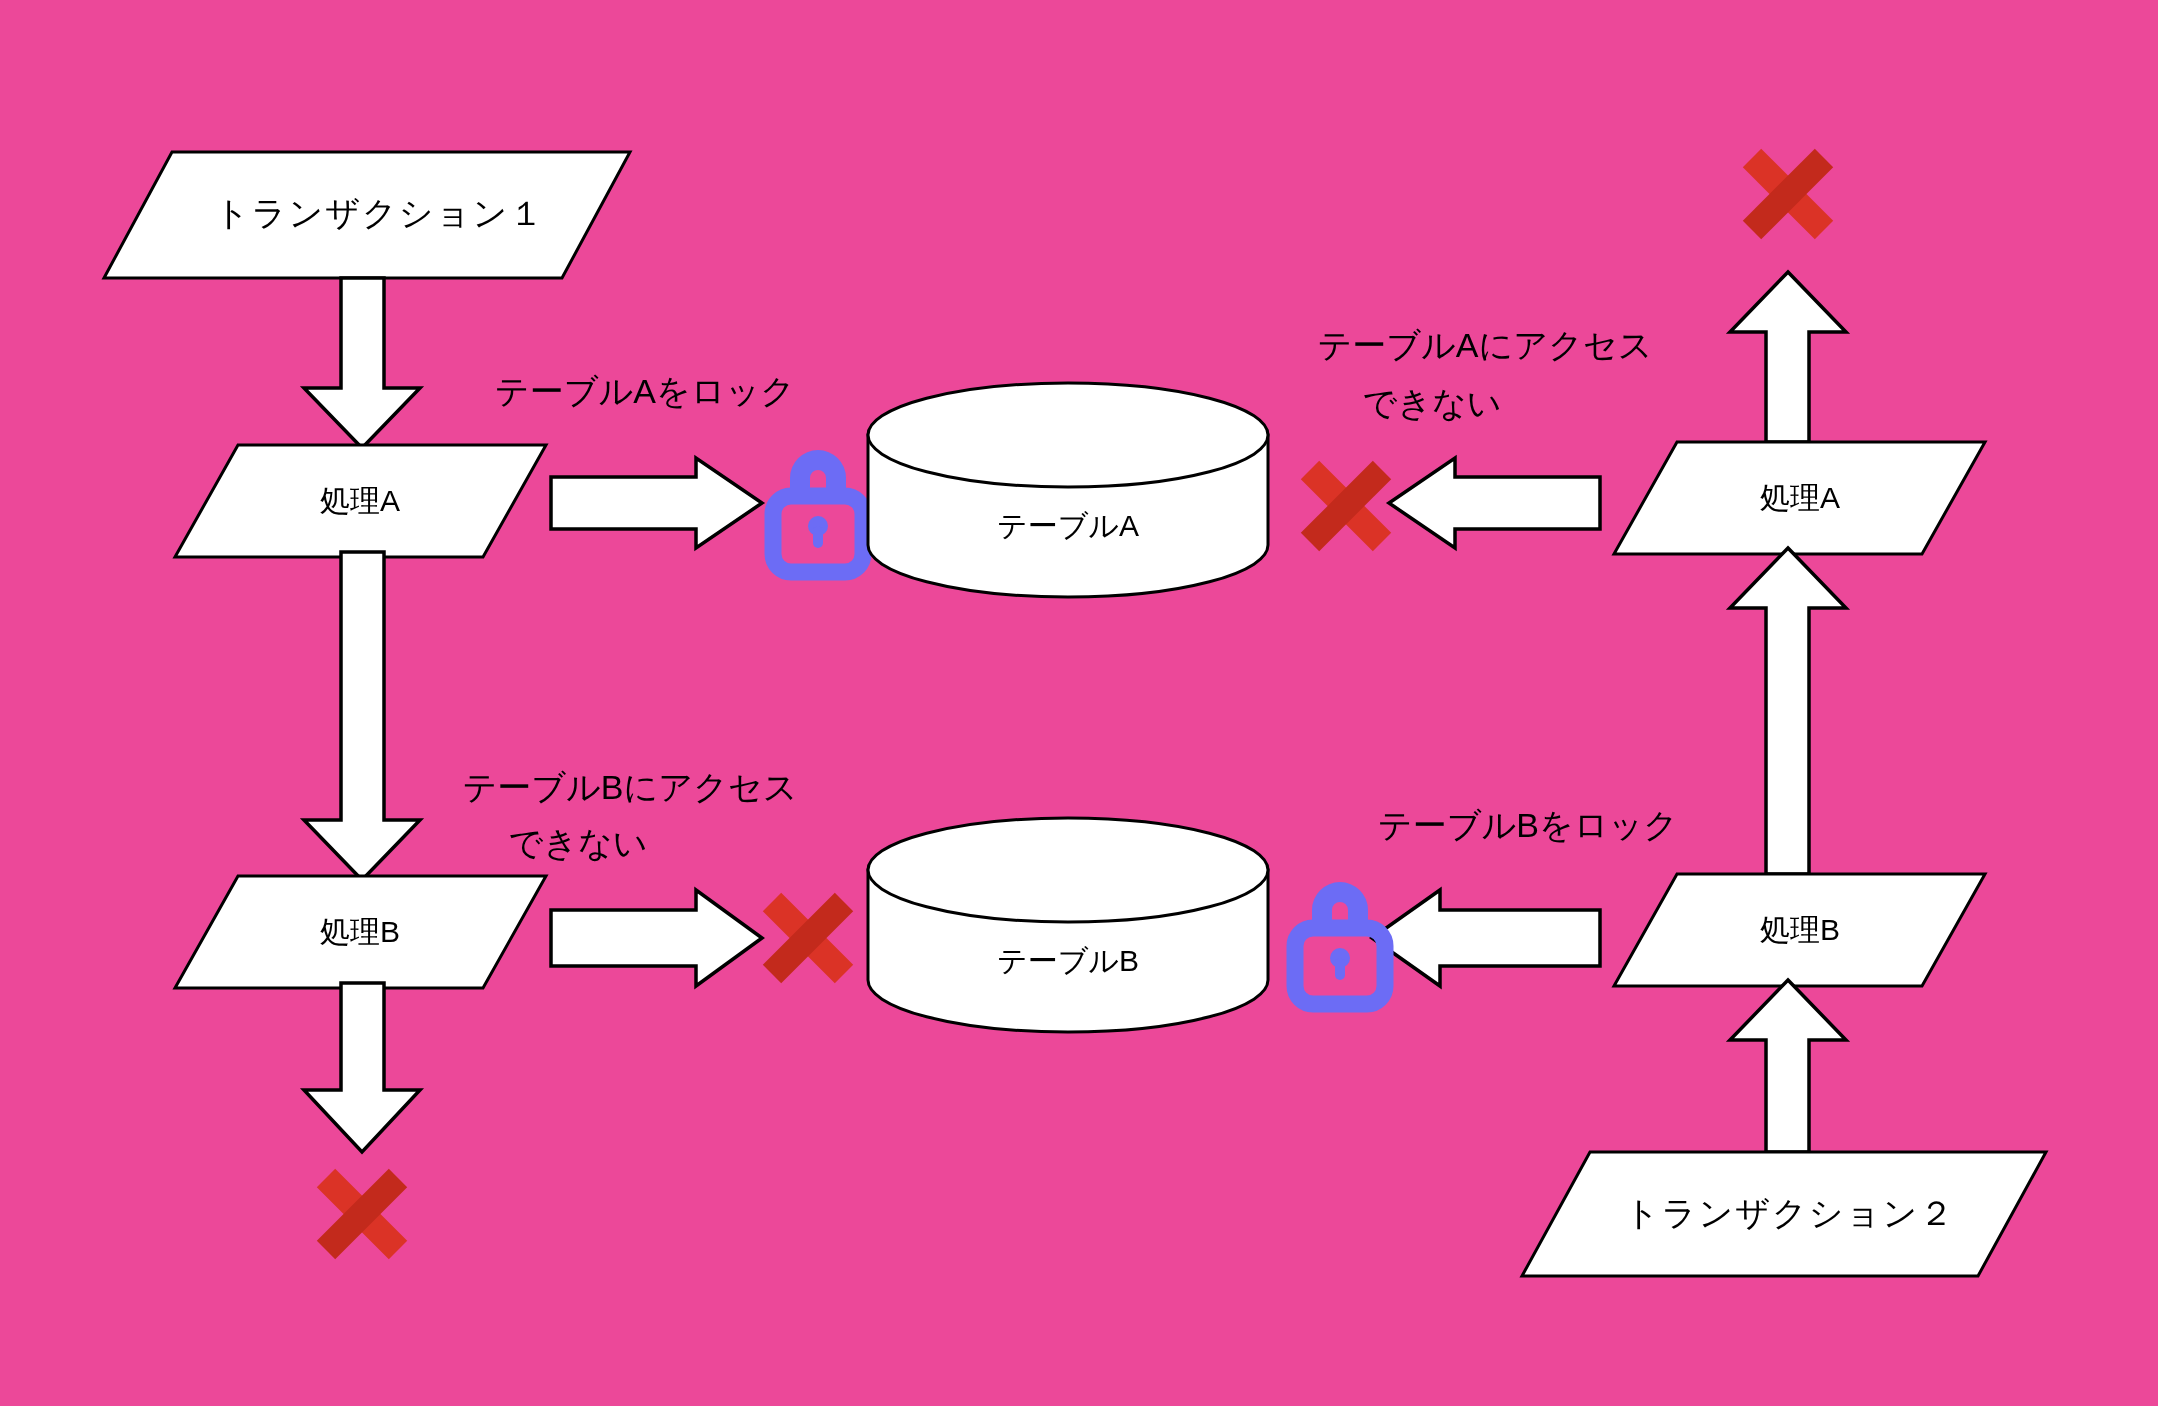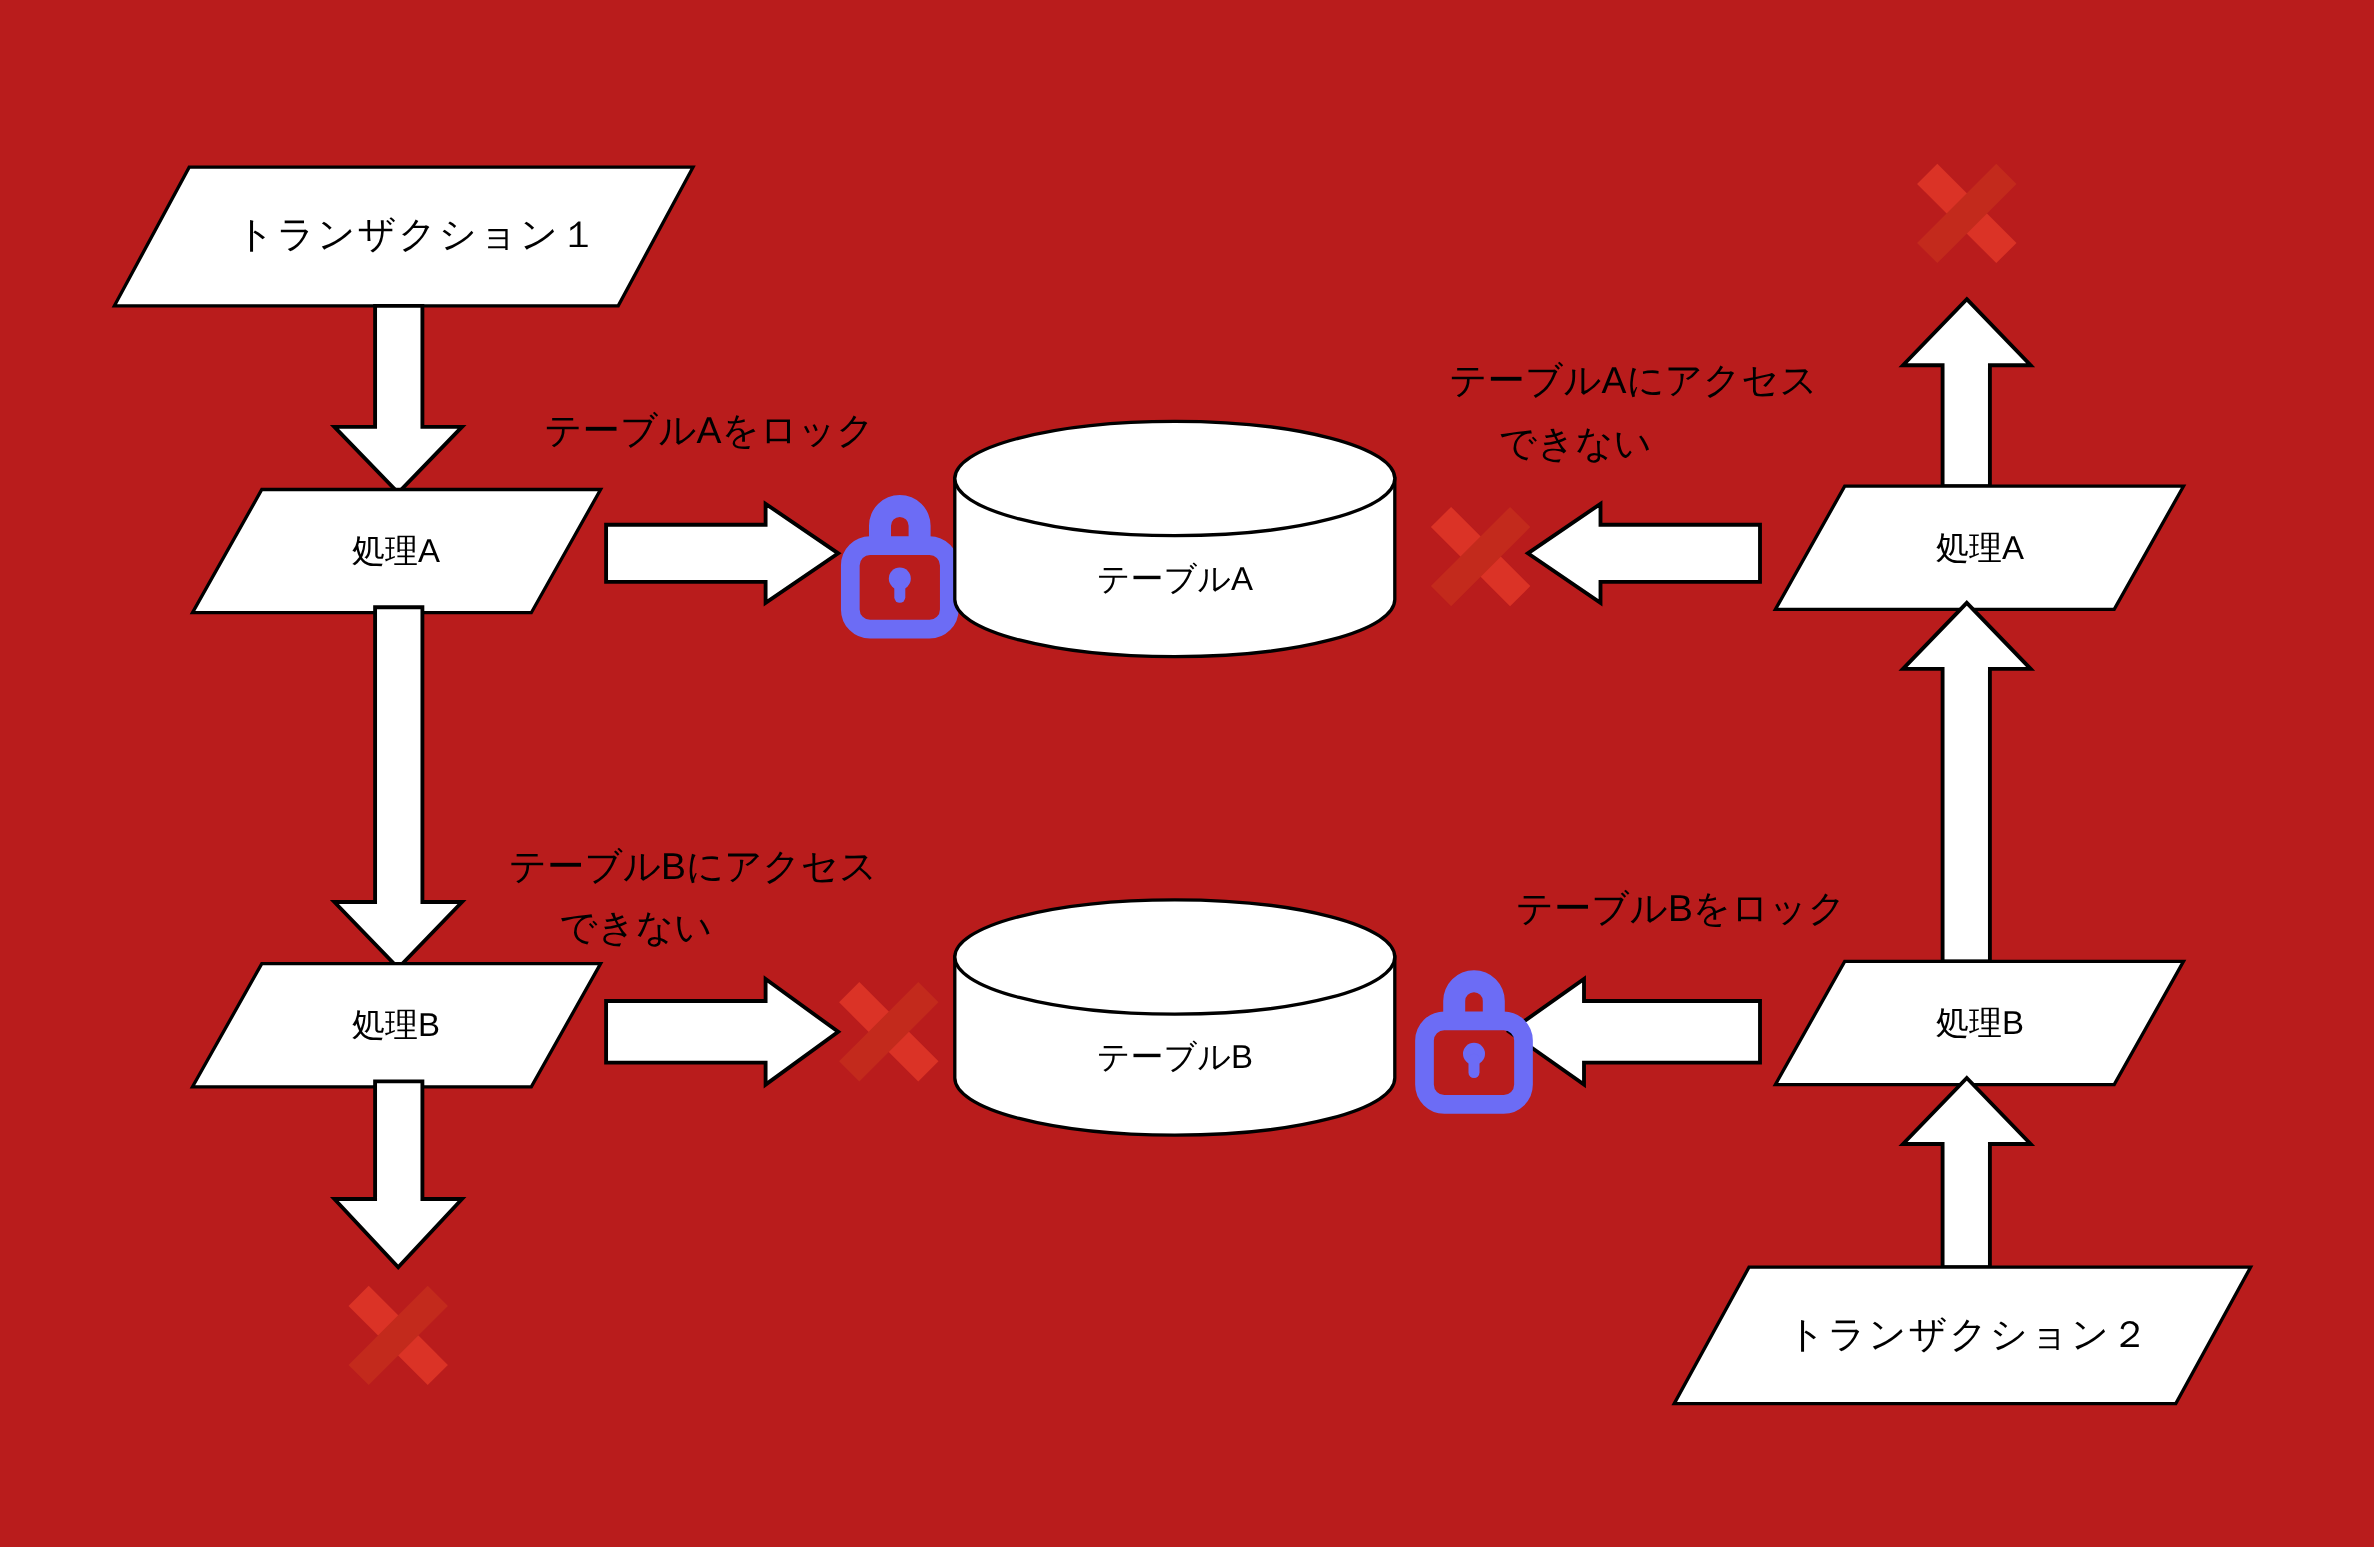--- a/index.html
+++ b/index.html
@@ -7,21 +7,21 @@
     padding: 0;
     background: #ffffff;
   }
   body {
     font-family: "Liberation Sans", "DejaVu Sans", sans-serif;
   }
   #canvas {
     position: relative;
     width: 2158px;
     height: 1406px;
-    background: #b91c1c;
+    background: #ec4899;
     overflow: hidden;
   }
   #diagram-svg {
     position: absolute;
     left: 0;
     top: 0;
     width: 2158px;
     height: 1406px;
   }
   .node-text {

